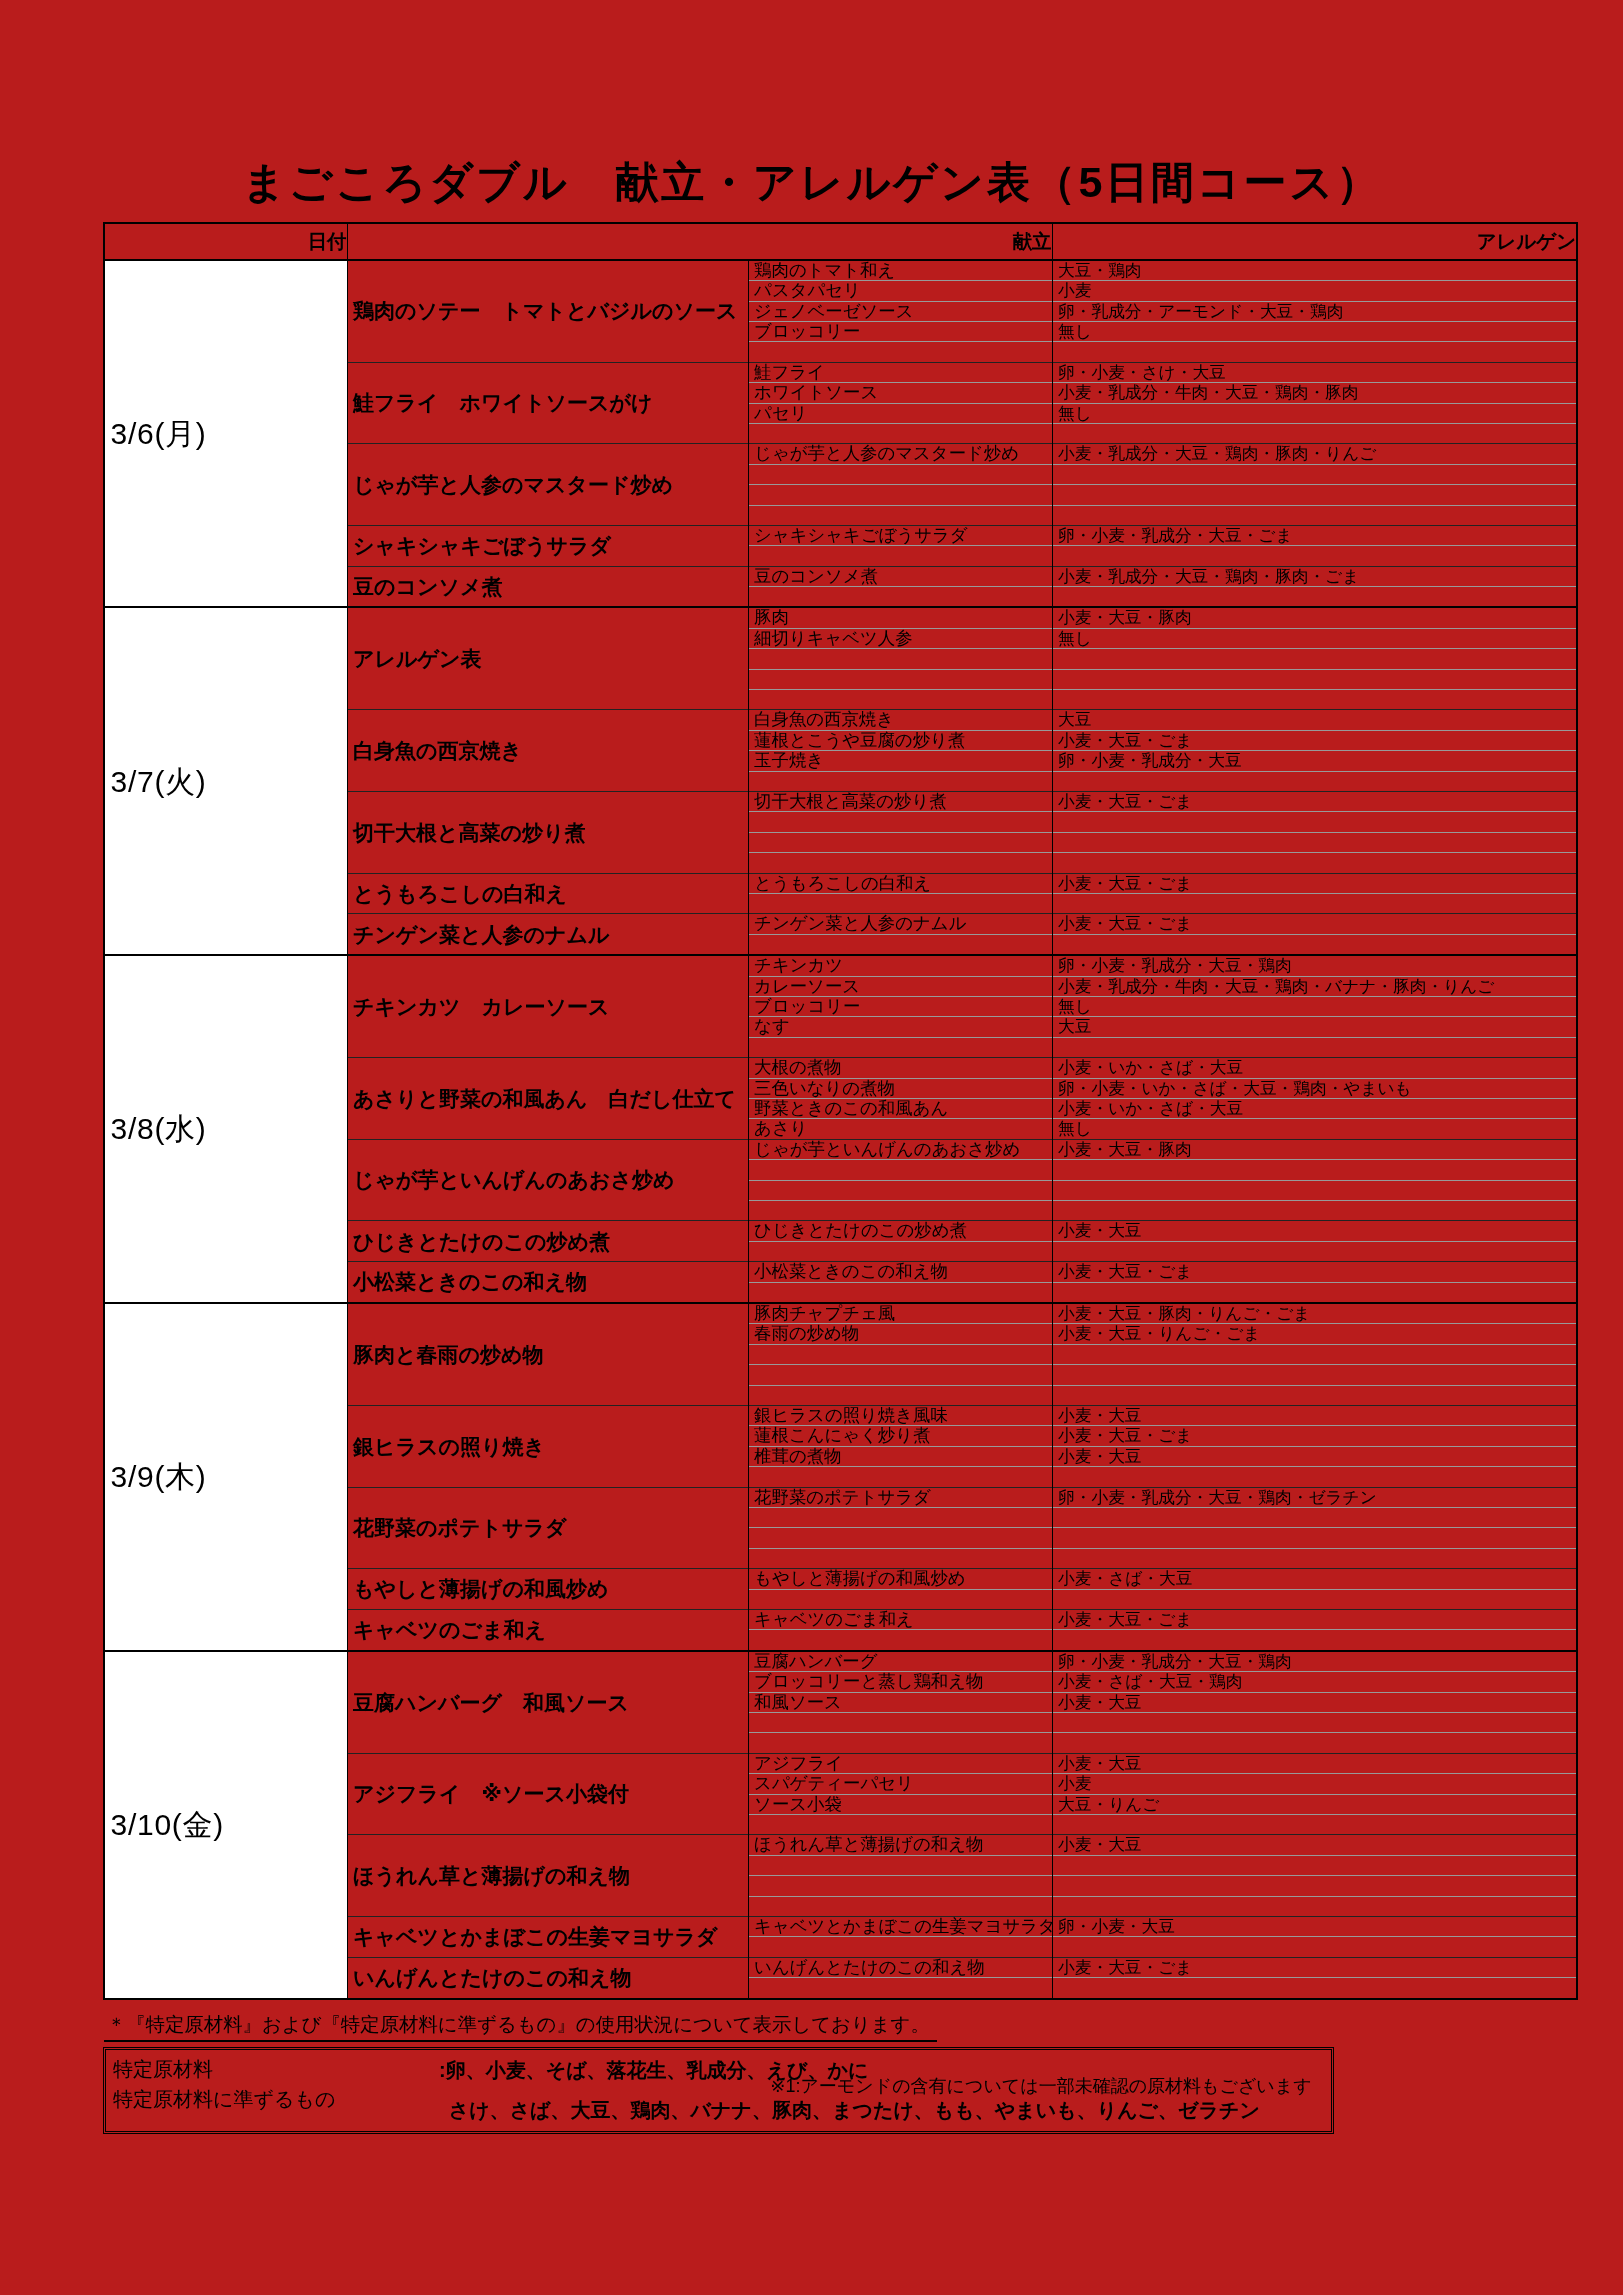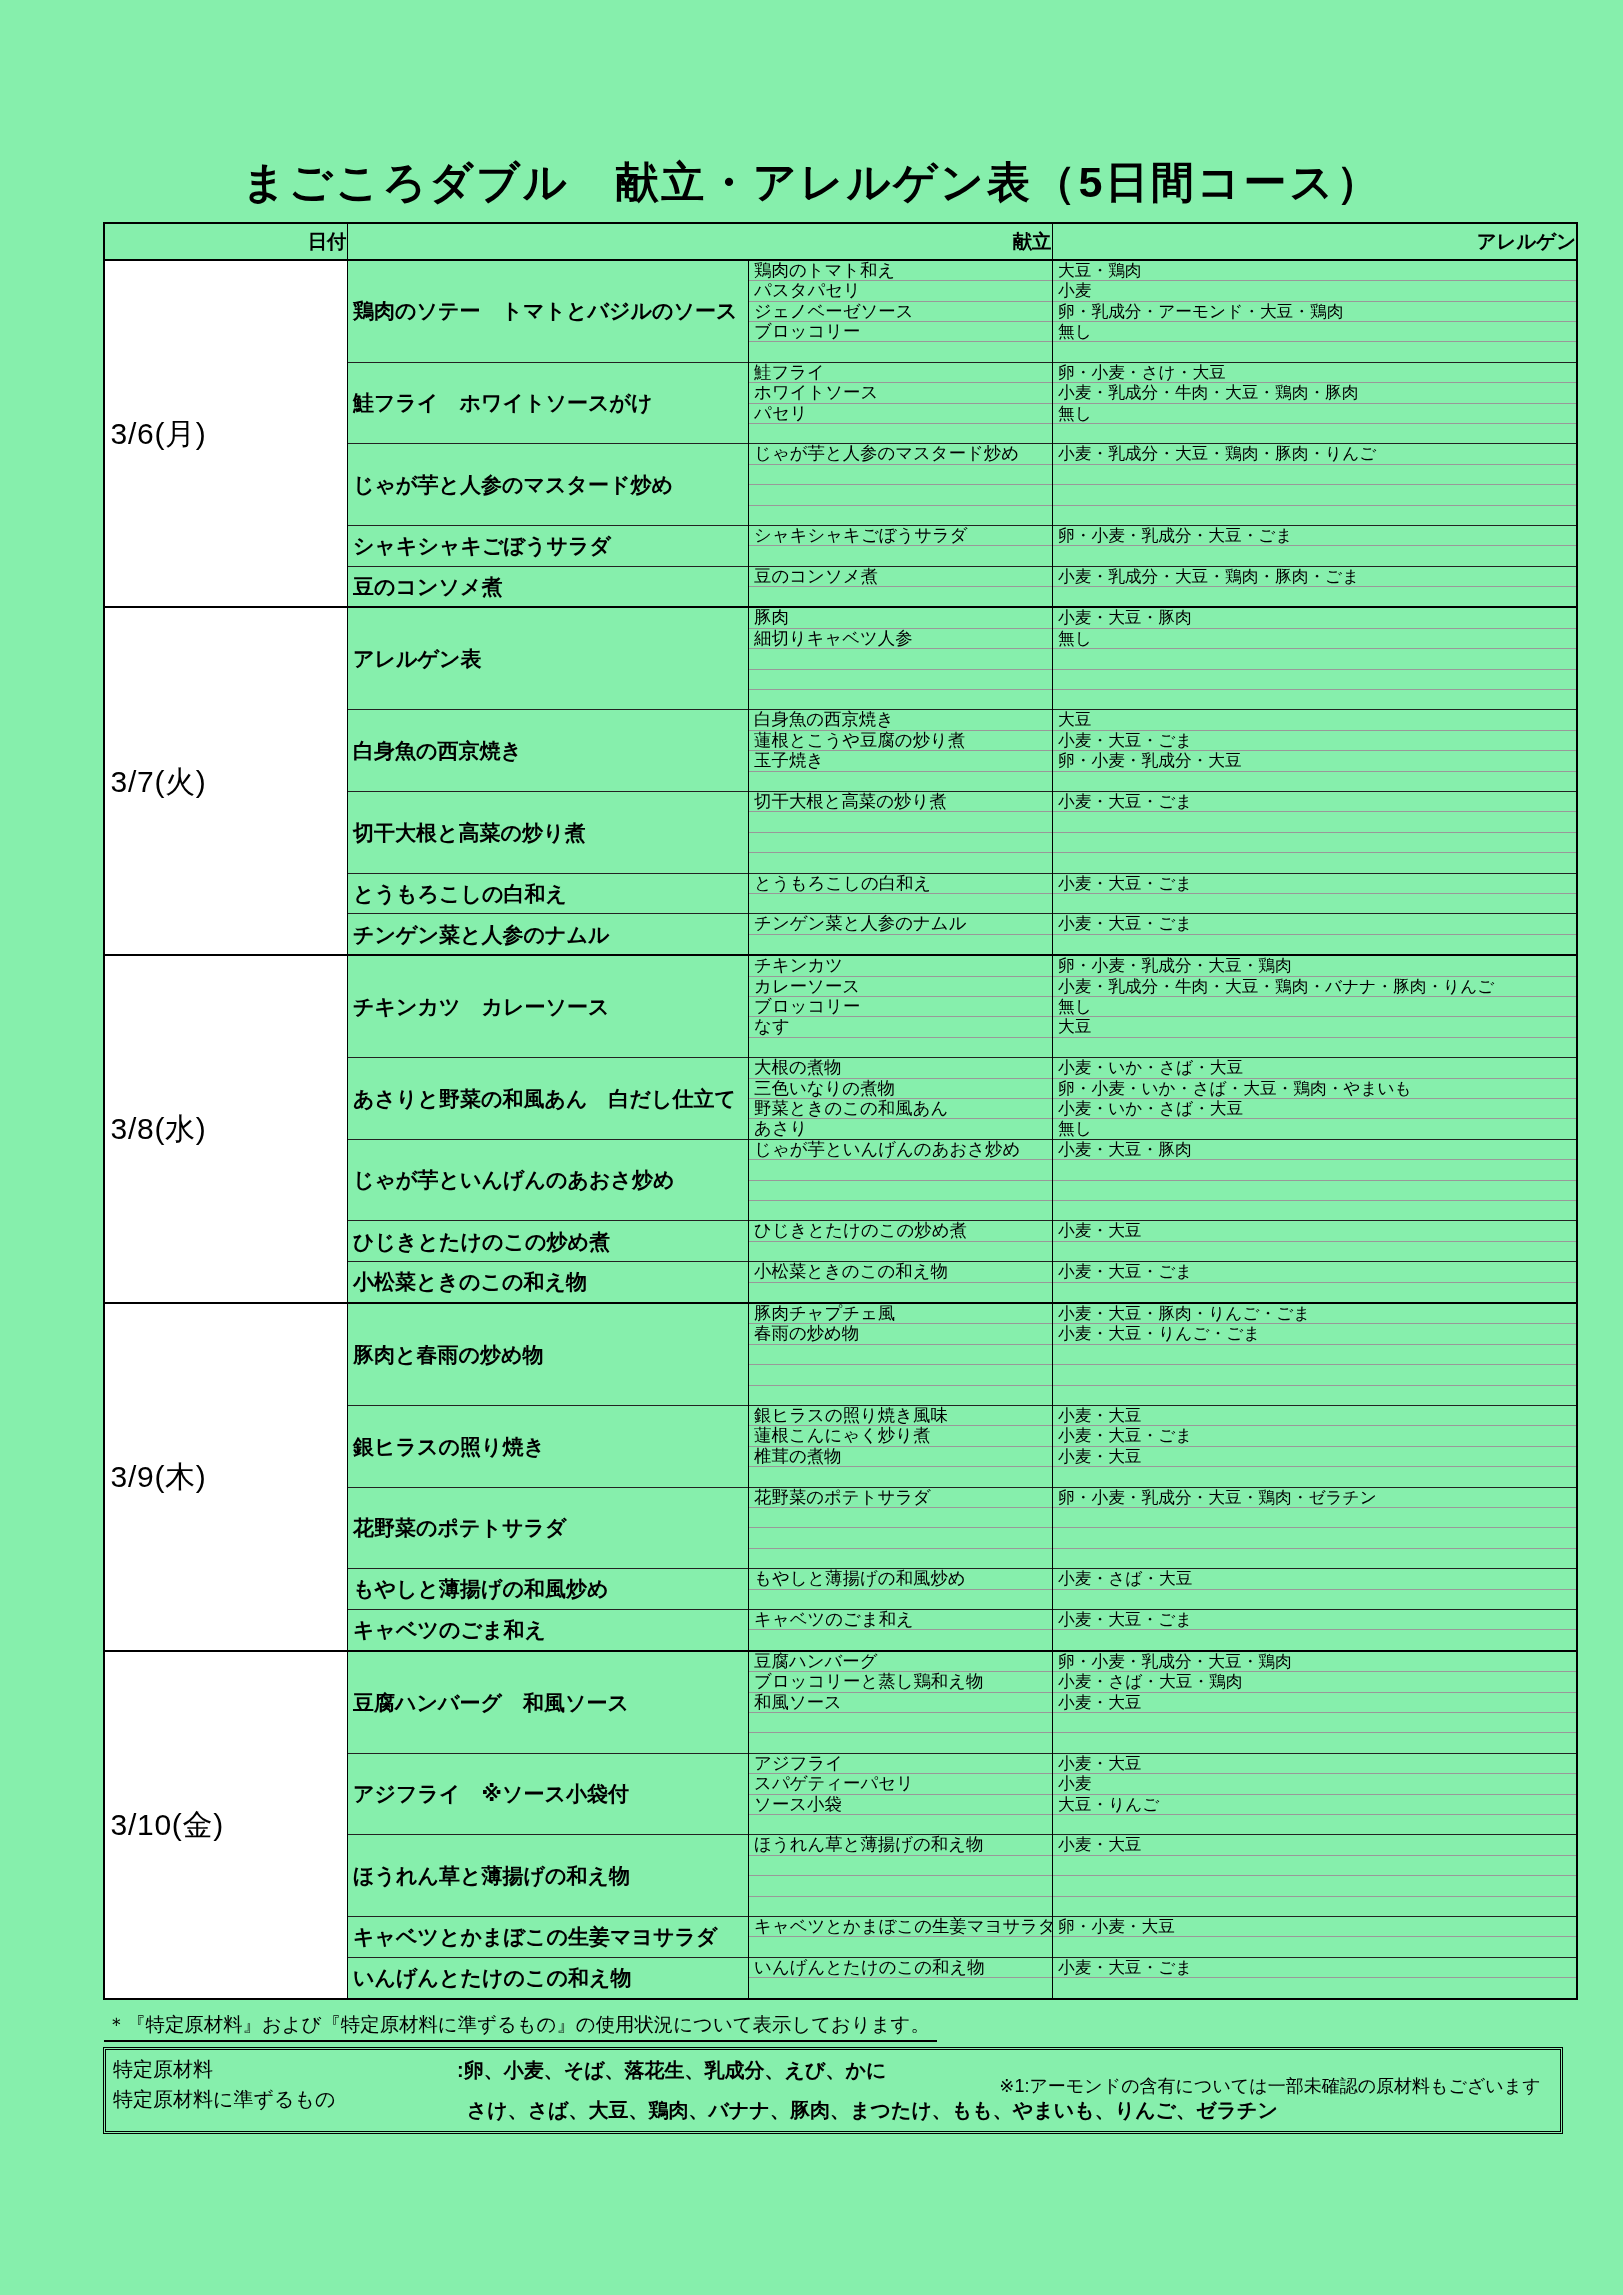--- a/index.html
+++ b/index.html
@@ -1,19 +1,19 @@
 <!DOCTYPE html>
 <html lang="ja" style="font-size:11px"><head>
 <meta charset="utf-8">
 <style>
   html,body{margin:0;padding:0;background:#888;}
   .page{
     position:relative;
     width:1624px;height:2295px;
-    background:#86efac;
+    background:#b91c1c;
     font-family:"Liberation Sans","DejaVu Sans",sans-serif;
     color:#000;
     overflow:hidden;
   }
   .page-title{
     margin:154px 0 9.7px 0;
     text-align:center;
     font-size:43px;
     font-weight:700;
     letter-spacing:2.8px;
@@ -69,26 +69,25 @@
   .usage-note{
     display:inline-block;
     margin:9.7px 0 4.2px 104px;
     font-size:19.4px;
     padding:1.4px 7px 2.8px 2.8px;
     border-bottom:2.1px solid #000;
   }
   .allergen-box{
     position:relative;
     margin-left:103px;
-    width:1460px;
+    width:1231px;
     border:3.5px double #000;
     display:flex;
     padding:4.2px 0 5.6px 7px;
     box-sizing:border-box;
-    gap:18px;
   }
   .box-labels{
     width:326px;
     font-size:20px;
     line-height:30.5px;
     flex:0 0 auto;
   }
   .box-content{
     font-size:20px;
     line-height:32px;

